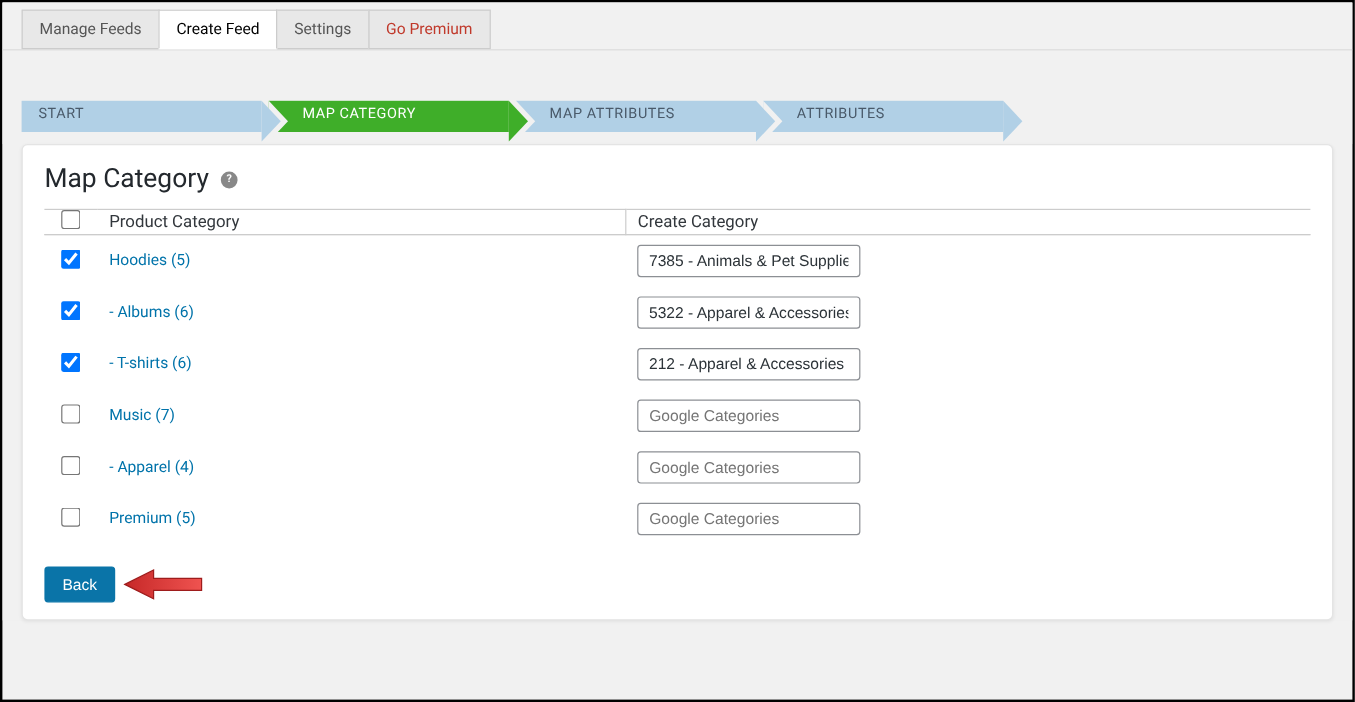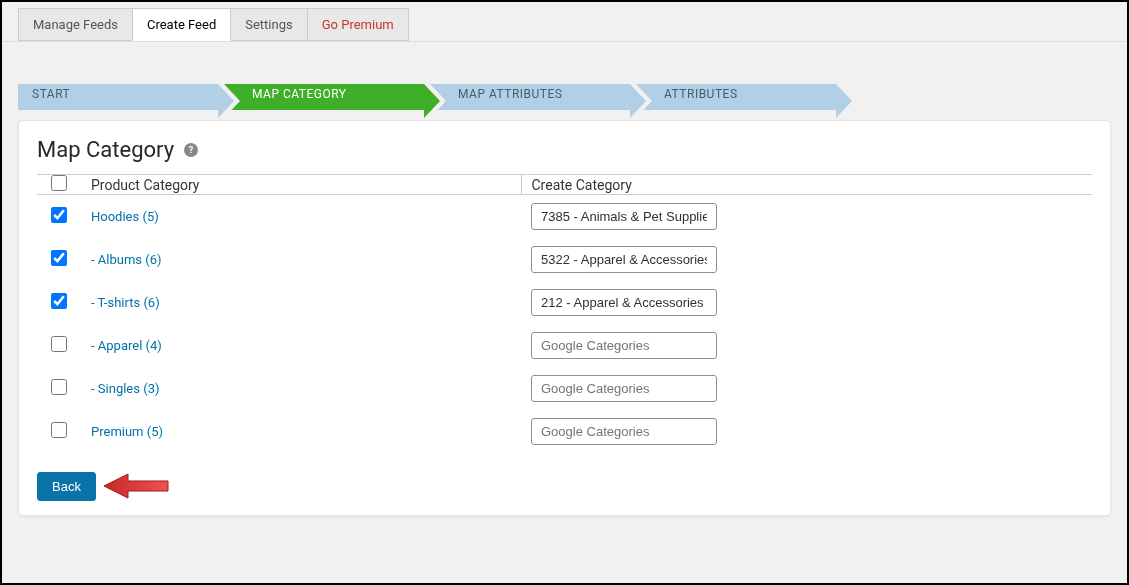--- a/index.html
+++ b/index.html
@@ -199,21 +199,20 @@
       background: #0a74a8;
       color: #fff;
       border: 1px solid #0a74a8;
       padding: 6px 14px;
       font-size: 13px;
       border-radius: 3px;
       cursor: pointer;
     }
     .back-wrap {
       display: flex;
-      align-items: center;
     }
     .arrow-annotation {
       margin-left: 6px;
       display: inline-flex;
       align-items: center;
     }
   </style>
 </head>
 <body>
 
@@ -258,26 +257,26 @@
           <td class="prod-cat">- <span>Albums</span> <span class="count">(6)</span></td>
           <td><input class="gcat-input" value="5322 - Apparel &amp; Accessories" style=""></td>
         </tr>
         <tr>
           <td><input type="checkbox" checked="" style=""></td>
           <td class="prod-cat">- <span>T-shirts</span> <span class="count">(6)</span></td>
           <td><input class="gcat-input" value="212 - Apparel &amp; Accessories &gt;" style=""></td>
         </tr>
         <tr>
           <td><input type="checkbox" style=""></td>
+          <td class="prod-cat"><span>Music</span> <span class="count">(7)</span></td>
+          <td><input class="gcat-input" placeholder="Google Categories" style=""></td>
+        </tr>
+        <tr>
+          <td><input type="checkbox" style=""></td>
           <td class="prod-cat">- <span>Apparel</span> <span class="count">(4)</span></td>
-          <td><input class="gcat-input" placeholder="Google Categories" style=""></td>
-        </tr>
-        <tr>
-          <td><input type="checkbox" style=""></td>
-          <td class="prod-cat">- <span>Singles</span> <span class="count">(3)</span></td>
           <td><input class="gcat-input" placeholder="Google Categories" style=""></td>
         </tr>
         <tr>
           <td><input type="checkbox" style=""></td>
           <td class="prod-cat"><span>Premium</span> <span class="count">(5)</span></td>
           <td><input class="gcat-input" placeholder="Google Categories" style=""></td>
         </tr>
       </tbody>
     </table>
 

